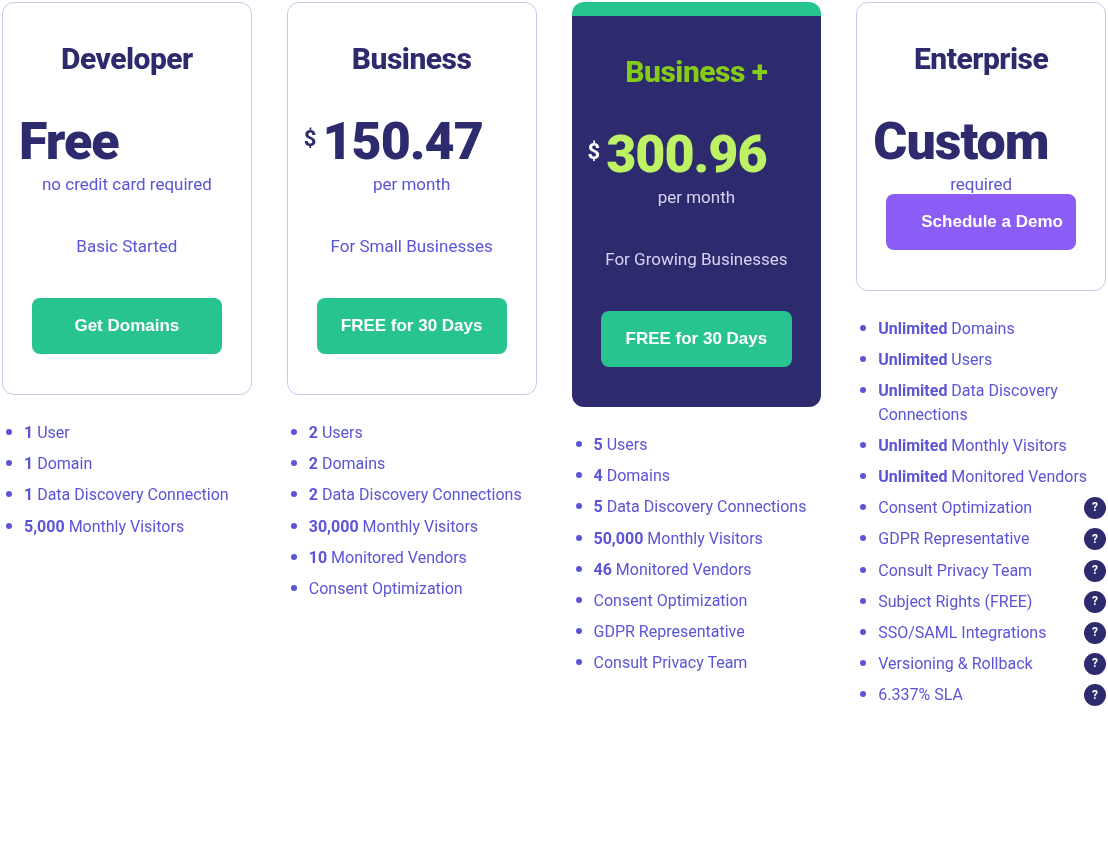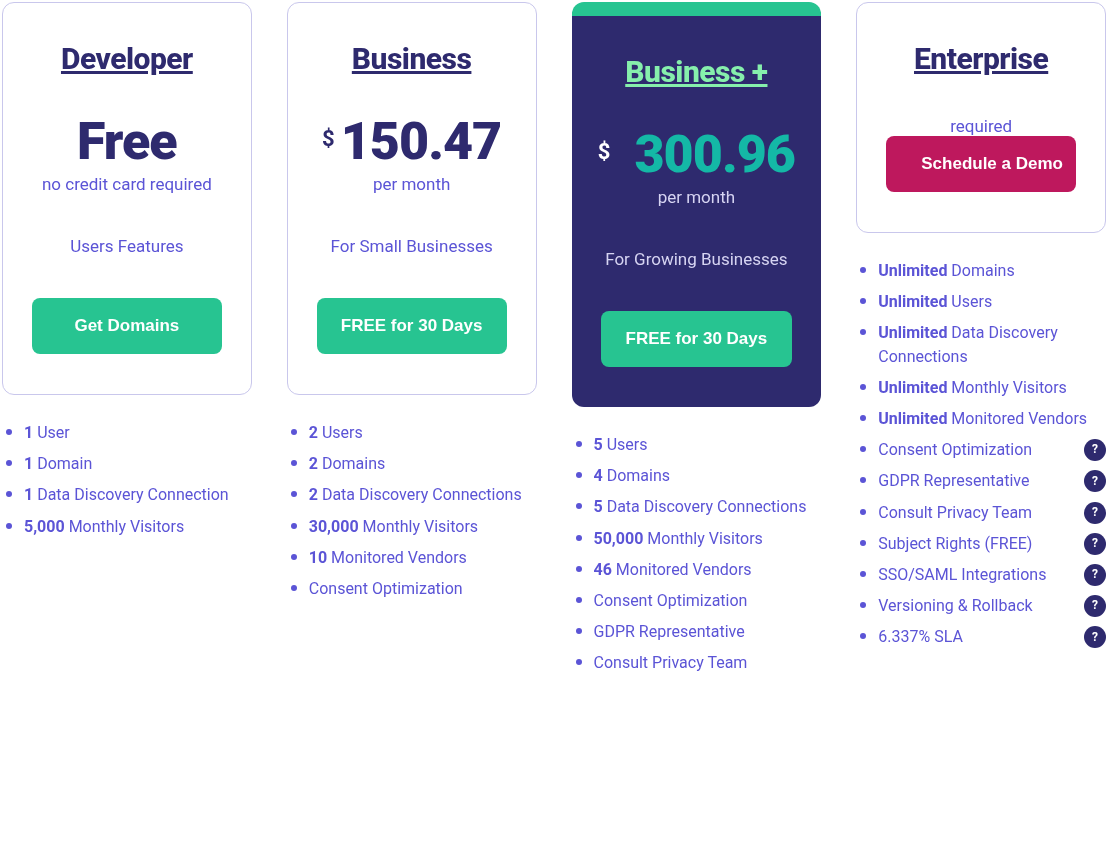--- a/index.html
+++ b/index.html
@@ -39,44 +39,42 @@
     border: none;
     border-top: 14px solid var(--green);
     color: #fff;
   }
   .plan-title {
     font-size: 30px;
     font-weight: 800;
     color: var(--dark-purple);
     margin: 8px 0 40px;
     letter-spacing: -0.5px;
-    text-decoration: underline;
-  }
-  .featured .plan-title { color: #86efac; }
+  }
+  .featured .plan-title { color: #84cc16; }
   .price-line {
     display: flex;
-    justify-content: center;
     align-items: flex-start;
     gap: 6px;
   }
   .currency {
     font-size: 22px;
     font-weight: 700;
     color: var(--dark-purple);
     margin-top: 10px;
   }
   .featured .currency { color: #fff; }
   .price-main {
     font-size: 52px;
     font-weight: 900;
     color: var(--dark-purple);
     line-height: 1;
     letter-spacing: -1px;
   }
-  .featured .price-main { color: #14b8a6; margin-left: 18px; }
+  .featured .price-main { color: #bef264; }
   .price-sub {
     font-size: 17px;
     color: var(--text-purple);
     margin-top: 6px;
   }
   .featured .price-sub { color: #d6d4f2; }
   .plan-desc {
     font-size: 17px;
     color: var(--text-purple);
     margin-top: 42px;
@@ -89,21 +87,21 @@
     margin: 0 auto;
     padding: 18px 0;
     border: none;
     border-radius: 8px;
     font-size: 17px;
     font-weight: 700;
     cursor: pointer;
     color: #fff;
   }
   .cta-green { background: var(--green); }
-  .cta-purple { background: #be185d; padding-left: 22px; }
+  .cta-purple { background: #8b5cf6; padding-left: 22px; }
   .features {
     list-style: none;
     padding: 0 0 0 4px;
     margin: 22px 0 0 0;
   }
   .features li {
     display: flex;
     align-items: flex-start;
     gap: 12px;
     font-size: 16px;
@@ -141,21 +139,21 @@
 <body>
 
 <div class="container" id="root">
     <div class="plan">
       <div class="card">
         <div class="plan-title">Developer</div>
         <div class="price-line">
           <span class="price-main">Free</span>
         </div>
         <div class="price-sub">no credit card required</div>
-        <div class="plan-desc">Users Features</div>
+        <div class="plan-desc">Basic Started</div>
         <button class="cta-btn cta-green">Get Domains</button>
       </div>
       <ul class="features">
         <li>
           <span class="bullet"></span>
           <span class="feat-text"><span class="strong">1</span>  <span>User</span></span>
         </li>
         <li>
           <span class="bullet"></span>
           <span class="feat-text"><span class="strong">1</span>  <span>Domain</span></span>
@@ -250,20 +248,23 @@
         </li>
         <li>
           <span class="bullet"></span>
           <span class="feat-text"><span>Consult Privacy Team</span></span>
         </li>
       </ul>
     </div>
     <div class="plan">
       <div class="card">
         <div class="plan-title">Enterprise</div>
+        <div class="price-line">
+          <span class="price-main">Custom</span>
+        </div>
         <div class="price-sub">required</div>
         <button class="cta-btn cta-purple">Schedule a Demo</button>
       </div>
       <ul class="features">
         <li>
           <span class="bullet"></span>
           <span class="feat-text"><span class="strong">Unlimited</span>  <span>Domains</span></span>
         </li>
         <li>
           <span class="bullet"></span>

